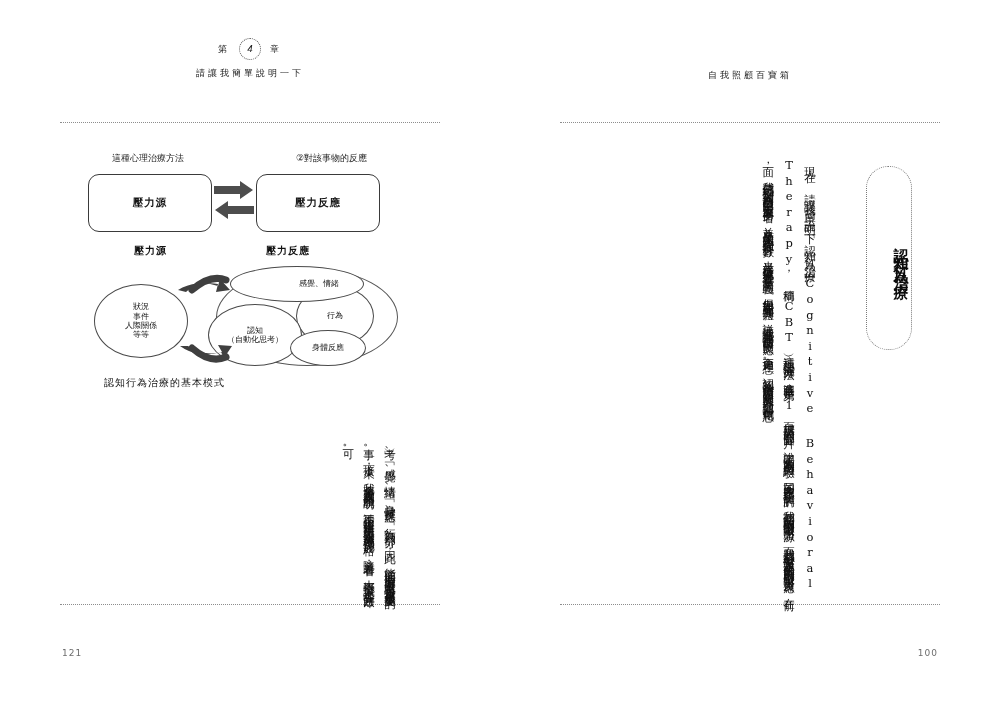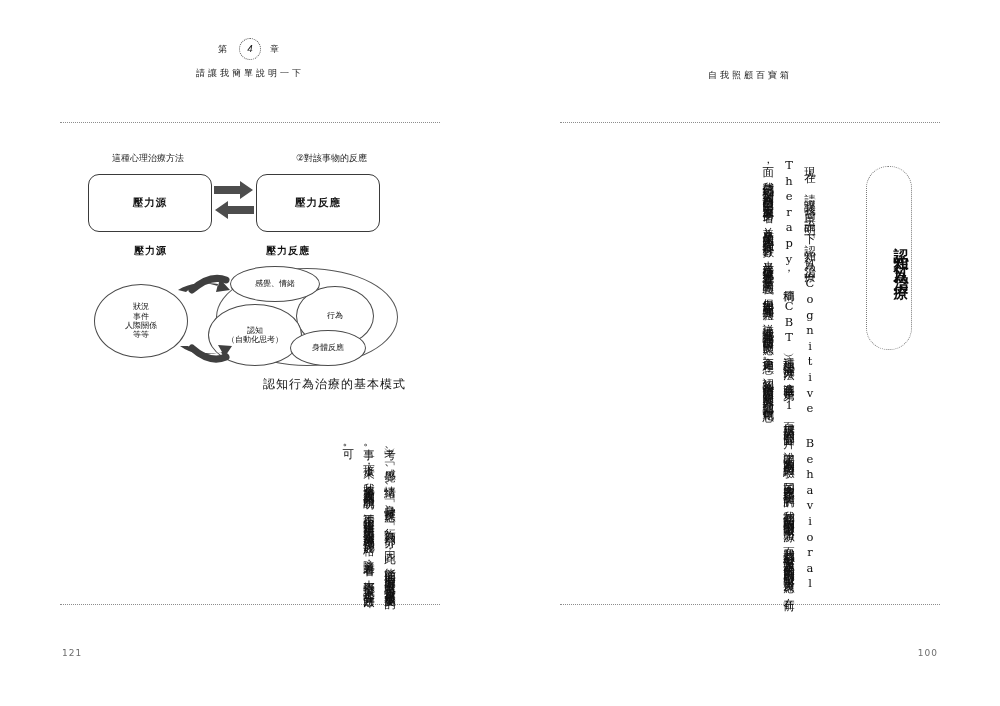--- a/index.html
+++ b/index.html
@@ -143,31 +143,31 @@
     background: #fff;
     display: flex;
     align-items: center;
     justify-content: center;
     text-align: center;
     color: #141414;
     line-height: 1.18;
   }
   .ell-source  { left: 6px;   top: 22px;  width: 92px;  height: 72px; font-size: 8px; z-index: 3;}
   .ell-cog     { left: 120px; top: 42px;  width: 92px;  height: 60px; font-size: 8px; z-index: 4;}
-  .ell-feel    { left: 142px; top: 4px;   width: 88px;  height: 34px; font-size: 8px; z-index: 5;}
+  .ell-feel    { left: 142px; top: 4px;   width: 88px;  height: 34px; font-size: 8px; z-index: 5; padding-left: 44px;}
   .ell-behav   { left: 208px; top: 24px;  width: 76px;  height: 58px; font-size: 8px; z-index: 3;}
   .ell-body    { left: 202px; top: 68px;  width: 74px;  height: 34px; font-size: 8px; z-index: 5;}
   .ell-big     { left: 128px; top: 6px;   width: 180px; height: 96px; font-size: 8px; z-index: 1; border-color:#565656;}
 
   .fig2-caption {
     position: absolute;
     left: 16px; right: 0;
     top: 132px;
-    text-align: right;
-    font-size: 12px;
+    text-align: left;
+    font-size: 10px;
     letter-spacing: 1px;
     color: #141414;
   }
 
   
   .vtext {
     position: absolute;
     writing-mode: vertical-rl;
     text-orientation: upright;
     font-family: "DejaVu Serif", "DejaVu Sans", serif;

